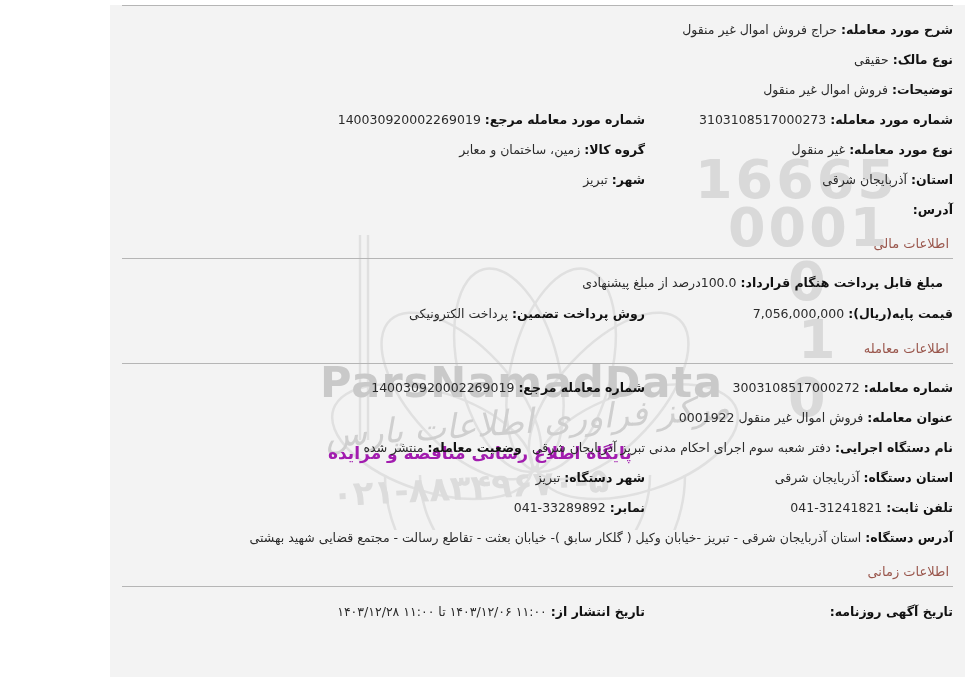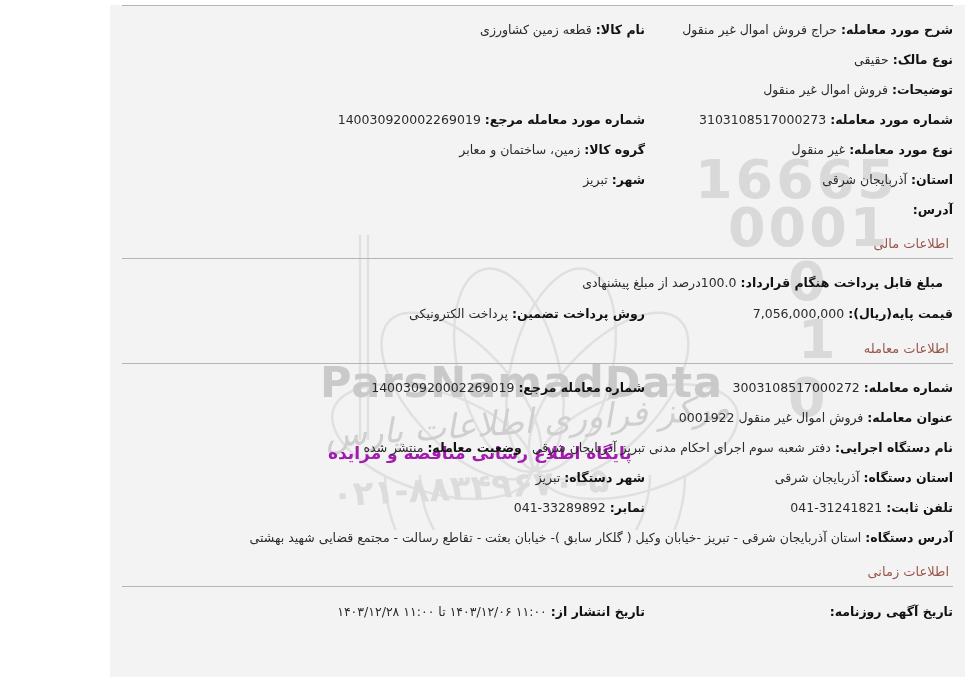--- a/index.html
+++ b/index.html
@@ -55,23 +55,20 @@
   <div class="wm wm-slogan" style="left:218px;top:438px;">پایگاه اطلاع رسانی مناقصه و مزایده</div>
   <div class="wm wm-phone" style="left:222px;top:462px;">۰۲۱-۸۸۳۴۹۶۷۰-۵</div>
 
   <div class="content">
 
     <div class="sec">
       <hr class="sec-rule">
       <div class="row">
         <div class="cell cr">
           <b class="lbl">شرح مورد معامله:</b><span class="val">حراج فروش اموال غیر منقول</span>
-        </div>
-        <div class="cell cl">
-          <b class="lbl">نام کالا:</b><span class="val">قطعه زمین کشاورزی</span>
         </div>
       </div>
       <div class="row">
         <div class="cell cr">
           <b class="lbl">نوع مالک:</b><span class="val">حقیقی</span>
         </div>
       </div>
       <div class="row">
         <div class="cell cr">
           <b class="lbl">توضیحات:</b><span class="val">فروش اموال غیر منقول</span>

